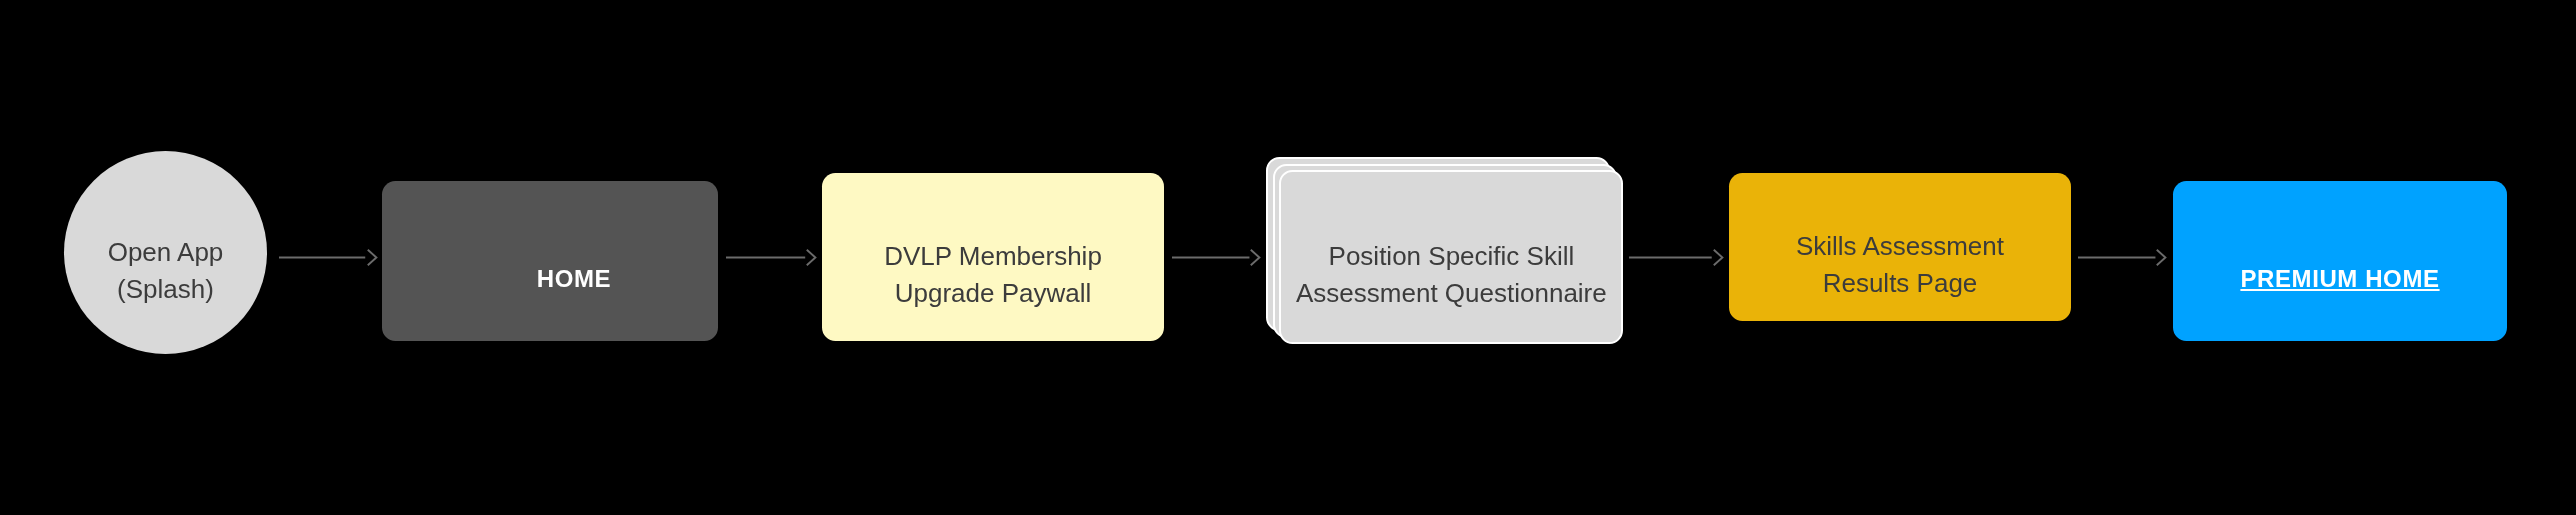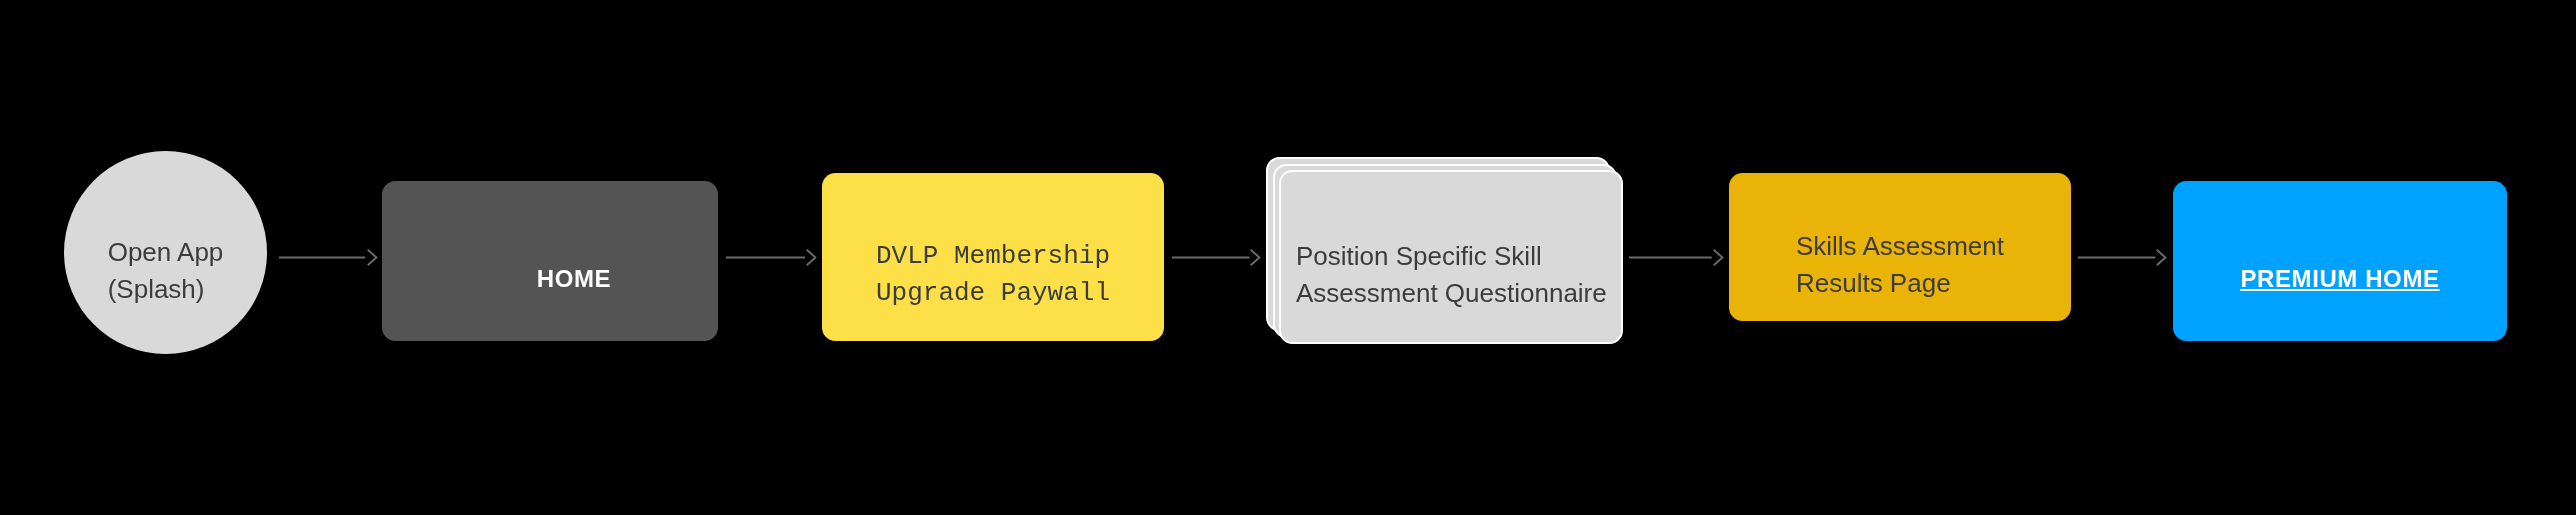--- a/index.html
+++ b/index.html
@@ -16,21 +16,21 @@
 
   #canvas {
     position: relative;
     width: 2576px;
     height: 516px;
     background: #000000;
   }
 
   
   .node-label {
-    text-align: left;
+    text-align: center;
     line-height: 1.42;
     white-space: pre-line;
     pointer-events: none;
     margin-top: 36px;
   }
 
   
   .node-circle {
     position: absolute;
     display: flex;
@@ -133,21 +133,21 @@
 
   <div class="connector" id="conn-1" style="left: 726px; top: 246px; width: 90px;">
     <svg width="100%" height="23" viewBox="0 0 100 24" preserveAspectRatio="none">
       <line x1="0" y1="12" x2="88" y2="12" stroke="#6b6b6b" stroke-width="2"></line>
     </svg>
     <svg class="head" width="17.3" height="23" viewBox="0 0 18 24" style="position:absolute;right:-1.9px;top:0;">
       <polyline points="6,4 15,12 6,20" fill="none" stroke="#6b6b6b" stroke-width="2"></polyline>
     </svg>
   </div>
 
-  <div class="node-rect" id="node-2" style="left: 822px; top: 173px; width: 342px; height: 168px; background: #fde047; color: rgb(60, 60, 60); font-family: Liberation Mono, monospace;">
+  <div class="node-rect" id="node-2" style="left: 822px; top: 173px; width: 342px; height: 168px; background: #fef9c3; color: rgb(60, 60, 60);">
     <span class="node-label">DVLP Membership
 Upgrade Paywall</span>
   </div>
 
   <div class="connector" id="conn-2" style="left: 1172px; top: 246px; width: 88px;">
     <svg width="100%" height="23" viewBox="0 0 100 24" preserveAspectRatio="none">
       <line x1="0" y1="12" x2="88" y2="12" stroke="#6b6b6b" stroke-width="2"></line>
     </svg>
     <svg class="head" width="17.3" height="23" viewBox="0 0 18 24" style="position:absolute;right:-1.9px;top:0;">
       <polyline points="6,4 15,12 6,20" fill="none" stroke="#6b6b6b" stroke-width="2"></polyline>

